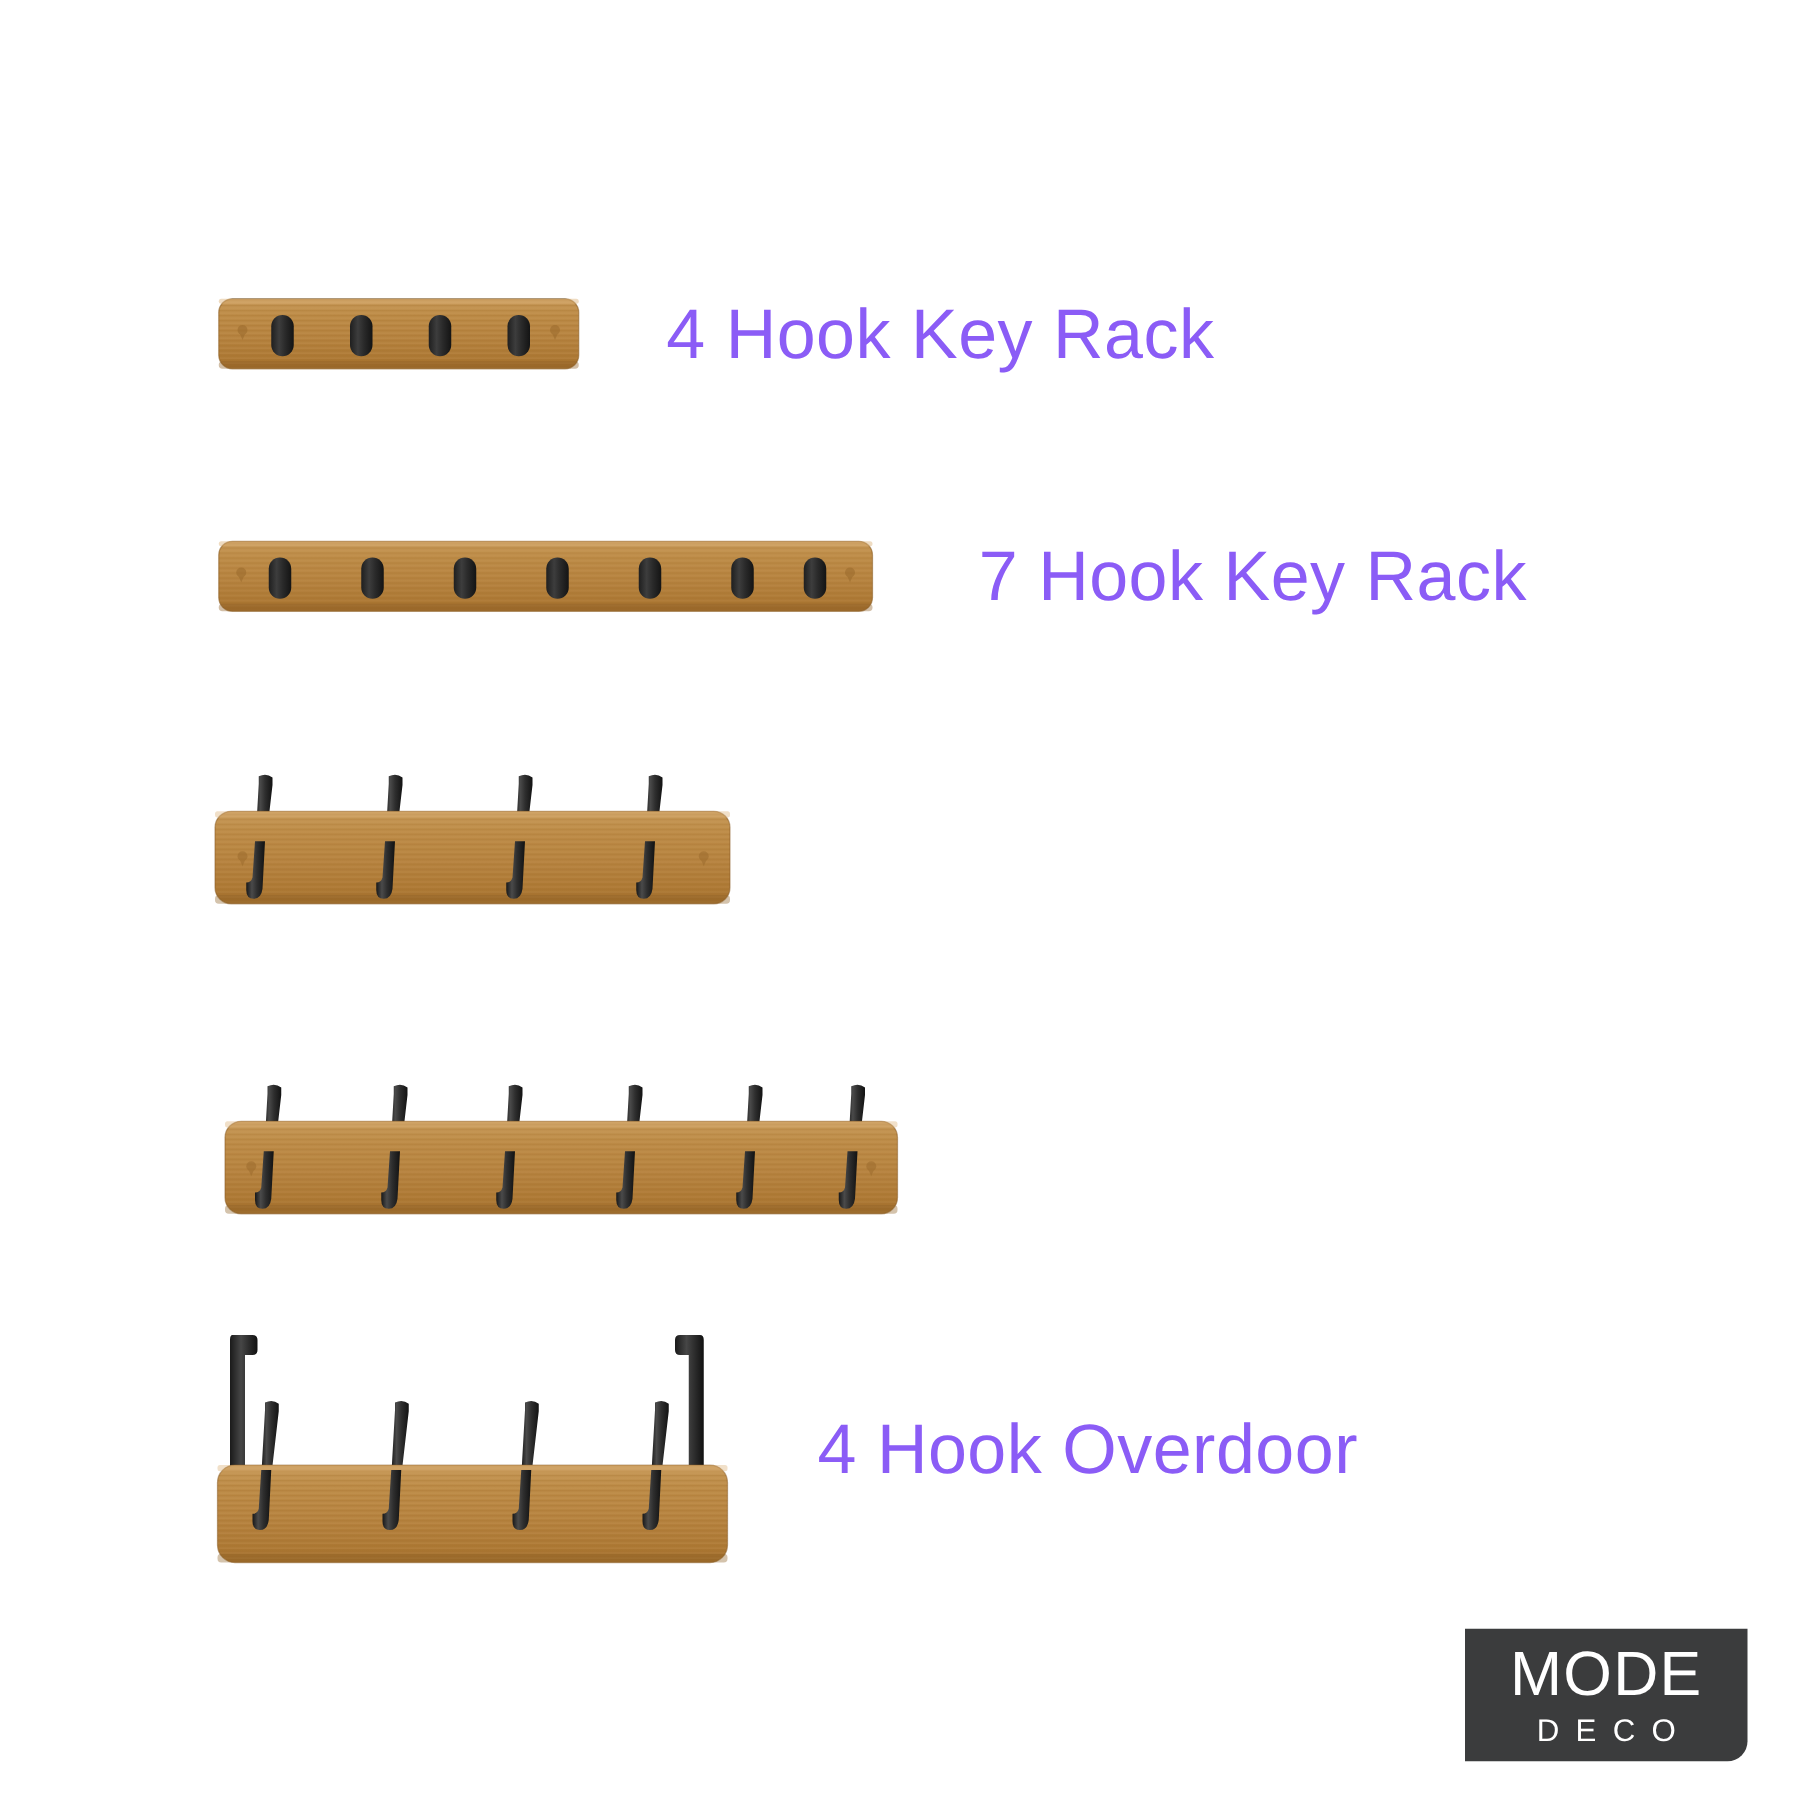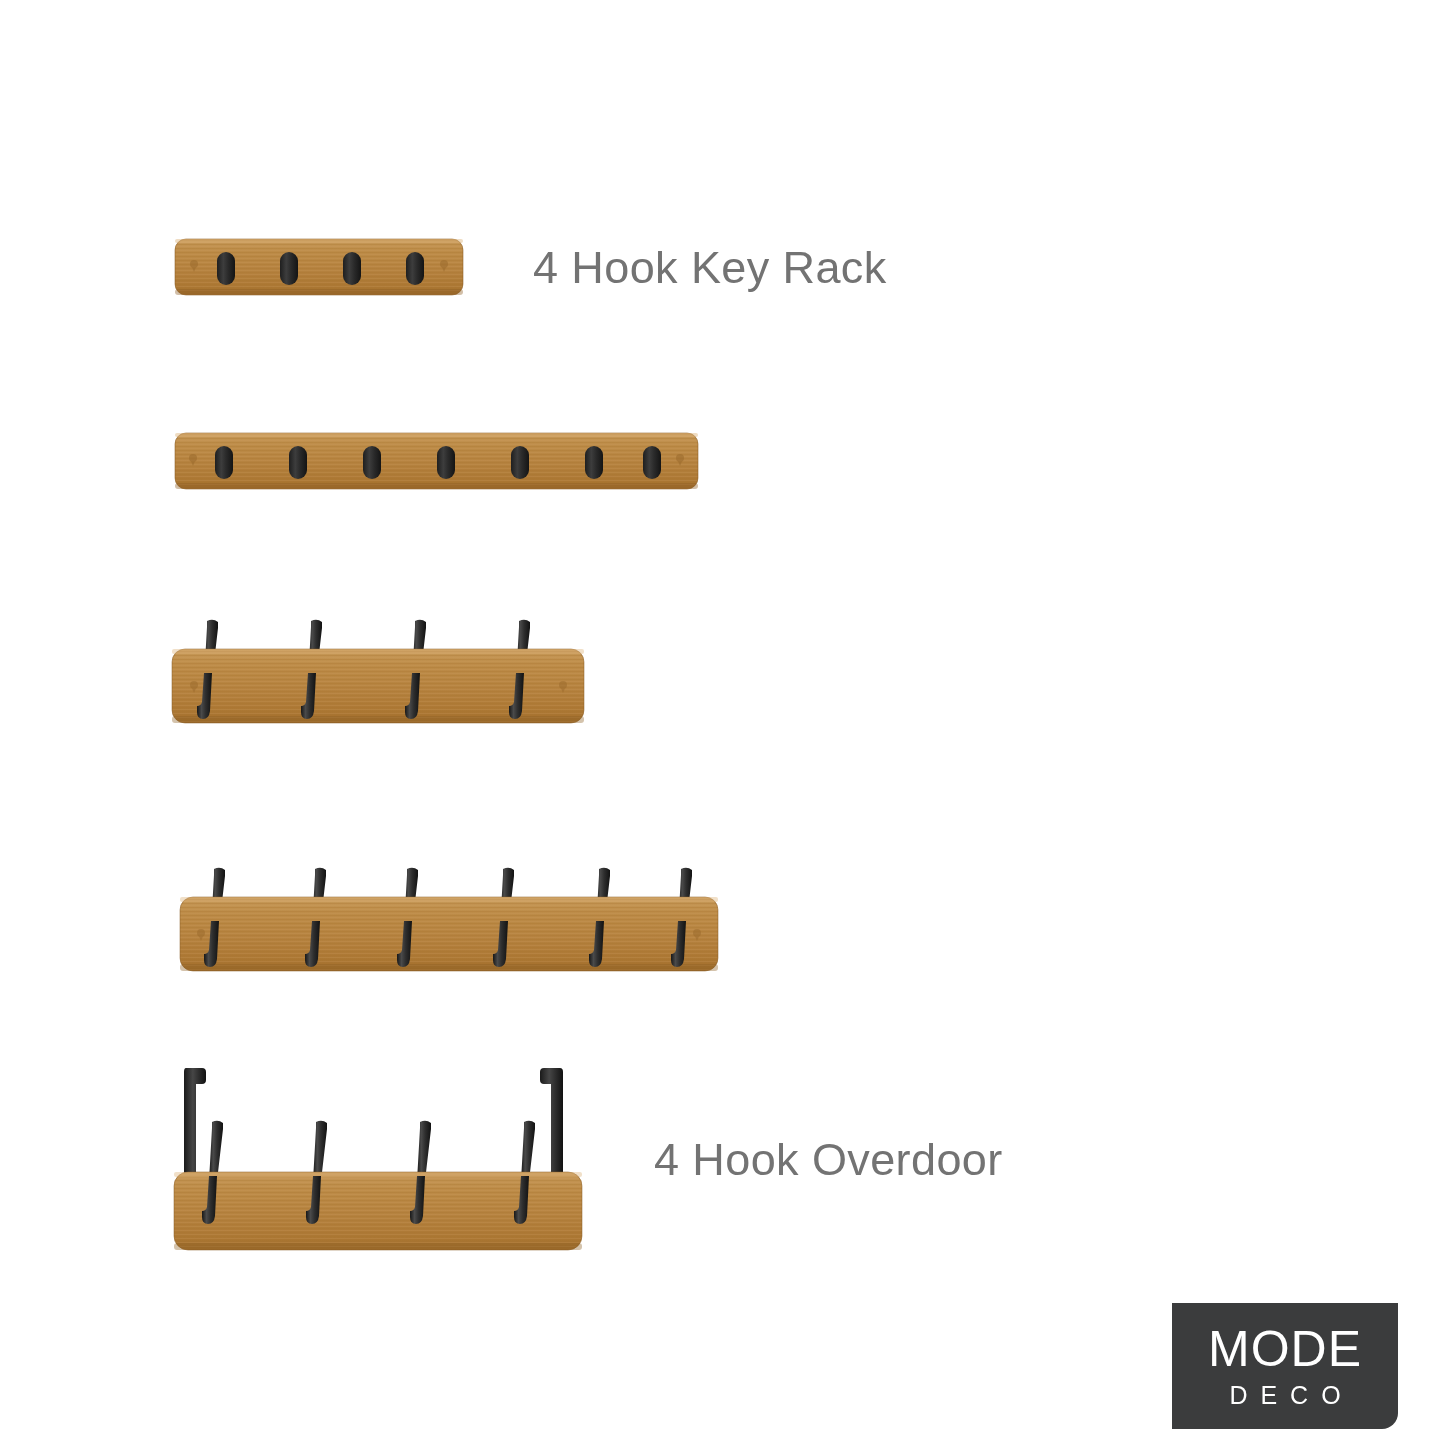--- a/index.html
+++ b/index.html
@@ -30,24 +30,24 @@
 
   .product-figure {
     position: relative;
     flex: 0 0 auto;
   }
   .product-figure svg {
     display: block;
   }
 
   .product-label {
-    color: #737373;
+    color: #8b5cf6;
     font-family: "Liberation Sans", sans-serif;
     font-weight: 300;
-    font-size: 45px;
+    font-size: 56px;
     letter-spacing: 0.4px;
     white-space: nowrap;
     line-height: 1;
   }
 
   
   #row-0 { left: 173px; top: 236px; }
   #row-1 { left: 173px; top: 430px; }
   #row-2 { left: 170px; top: 607px; }
   #row-3 { left: 178px; top: 855px; }
@@ -58,21 +58,21 @@
   .label-gap-2 { margin-left: 82px; }
   .label-gap-3 { margin-left: 66px; }
   .label-gap-4 { margin-left: 68px; }
 
   
   #brand-logo {
     position: absolute;
     left: 1172px;
     top: 1303px;
     width: 226px;
-    height: 126px;
+    height: 106px;
     background: #3b3c3d;
     display: flex;
     flex-direction: column;
     align-items: center;
     justify-content: center;
     border-bottom-right-radius: 16px;
   }
   #brand-logo .brand-primary {
     color: #ffffff;
     font-family: "Liberation Sans", sans-serif;
@@ -185,20 +185,21 @@
           <rect x="42" y="16" width="18" height="33" rx="9" fill="url(#pegB)"></rect>
           <rect x="116" y="16" width="18" height="33" rx="9" fill="url(#pegB)"></rect>
           <rect x="190" y="16" width="18" height="33" rx="9" fill="url(#pegB)"></rect>
           <rect x="264" y="16" width="18" height="33" rx="9" fill="url(#pegB)"></rect>
           <rect x="338" y="16" width="18" height="33" rx="9" fill="url(#pegB)"></rect>
           <rect x="412" y="16" width="18" height="33" rx="9" fill="url(#pegB)"></rect>
           <rect x="470" y="16" width="18" height="33" rx="9" fill="url(#pegB)"></rect>
         </g>
       </svg>
     </div>
+    <div class="product-label label-gap-1">7 Hook Key Rack</div>
   </div>
 
   <div class="product-row" id="row-2">
     <div class="product-figure">
       <svg width="418" height="125" viewBox="0 0 418 125" xmlns="http://www.w3.org/2000/svg">
         <defs>
           <linearGradient id="woodC" x1="0" y1="0" x2="0" y2="1">
             <stop offset="0%" stop-color="#c79a5a"></stop>
             <stop offset="22%" stop-color="#bd8c48"></stop>
             <stop offset="55%" stop-color="#b5823f"></stop>

